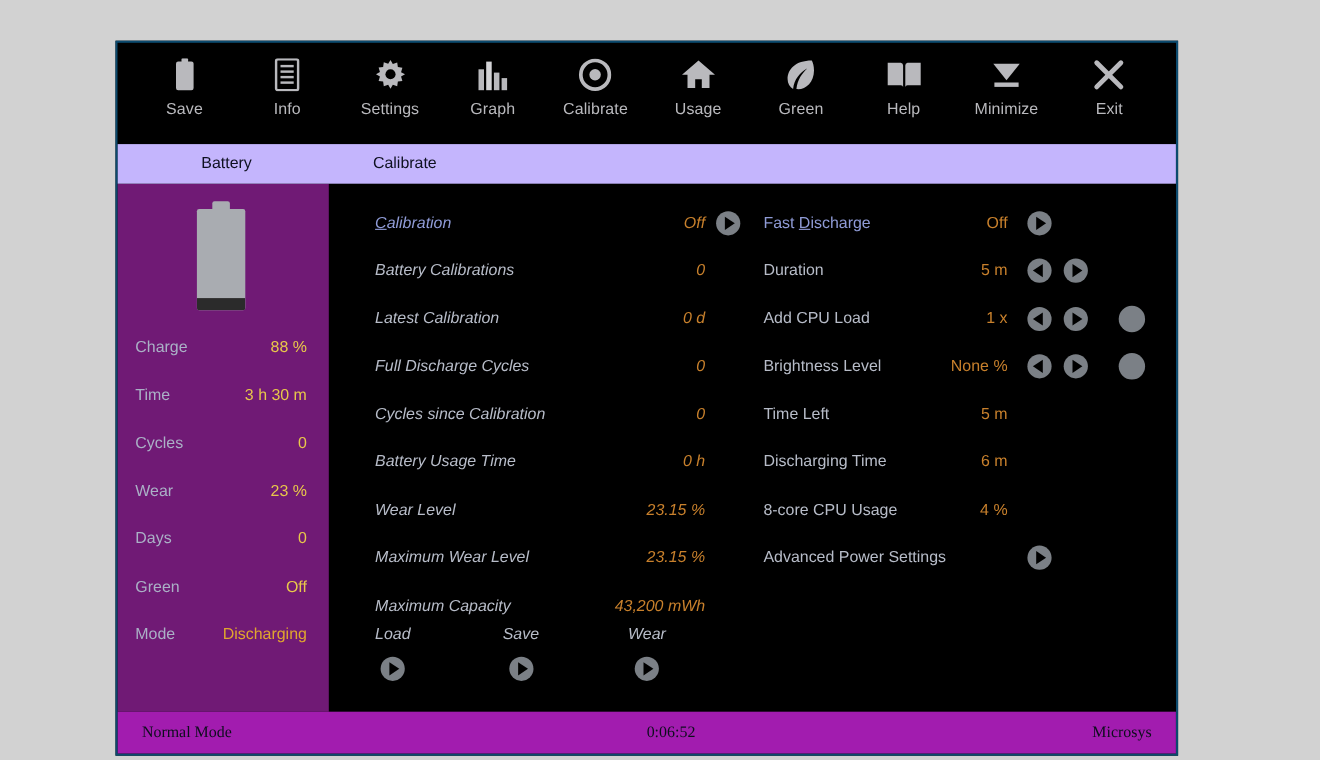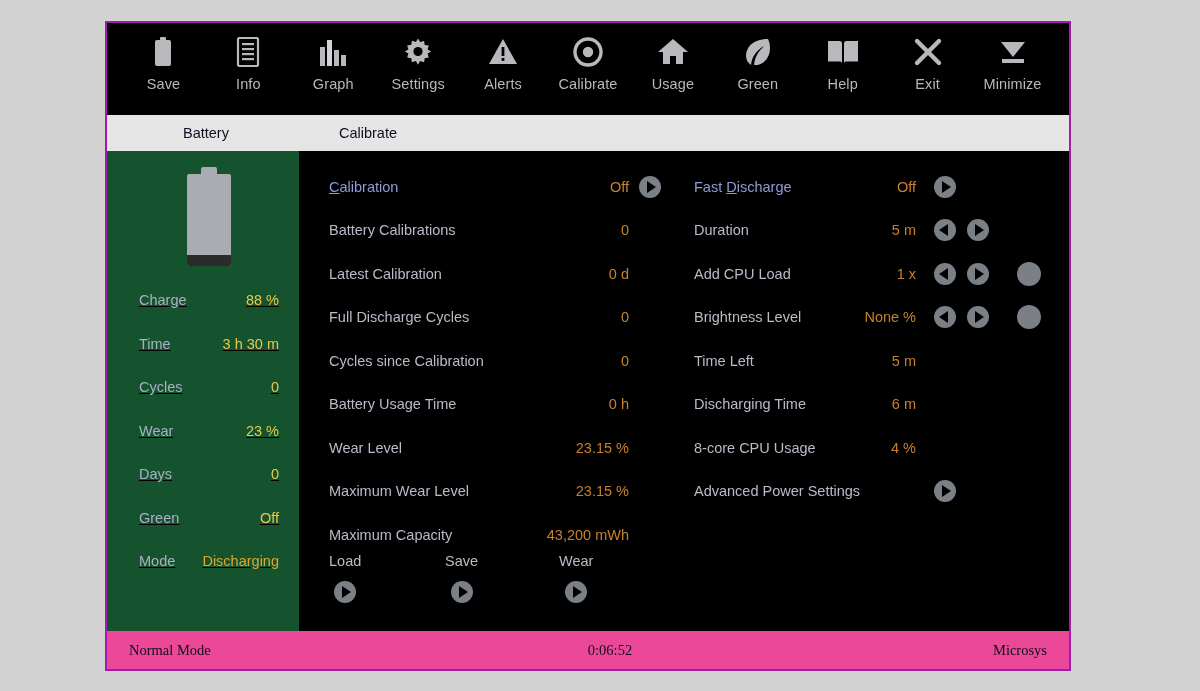--- a/index.html
+++ b/index.html
@@ -4,24 +4,24 @@
 <style>
   * { box-sizing: border-box; margin: 0; padding: 0; }
   html, body {
     width: 1200px; height: 691px;
     background: #d2d2d2;
     font-family: "Liberation Sans", sans-serif;
     overflow: hidden;
   }
   #app-window {
     position: absolute;
-    left: 105px; top: 21px;
+    left: 105px; top: 37px;
     width: 966px; height: 650px;
     background: #000;
-    border: 2px solid #a21caf;
+    border: 2px solid #0c4a6e;
     display: flex; flex-direction: column;
   }
 
   
   #toolbar {
     height: 92px;
     background: #000000;
     display: flex;
     align-items: flex-start;
     padding: 12px 14px 0 14px;
@@ -41,21 +41,21 @@
   .tool-ico svg { display: block; }
   .tool-lbl {
     font-size: 14.5px;
     color: #b9b9bd;
     letter-spacing: .1px;
   }
 
   
   #tabstrip {
     height: 36px;
-    background: #e5e5e5;
+    background: #c4b5fd;
     display: flex;
     align-items: center;
     flex: 0 0 auto;
     position: relative;
   }
   .tab {
     font-size: 14.5px;
     color: #0e1020;
     cursor: pointer;
     padding: 0 10px;
@@ -64,24 +64,24 @@
   }
   .tab.t-battery { position: absolute; left: 66px; }
   .tab.t-calibrate { position: absolute; left: 222px; }
 
   
   #body-row { flex: 1 1 auto; display: flex; min-height: 0; }
 
   
   #sidebar {
     width: 192px;
-    background: #14532d;
+    background: #701a75;
     flex: 0 0 192px;
-    padding: 14px 20px 0 32px;
-    display: flex; flex-direction: column; text-decoration: underline;
+    padding: 14px 20px 0 16px;
+    display: flex; flex-direction: column;
   }
   #batt-wrap { display: flex; justify-content: center; margin-top: 2px; }
   .batt {
     width: 44px; position: relative;
   }
   .batt-cap {
     width: 16px; height: 7px; background: #a9acb1;
     margin: 0 auto 0 auto; border-radius: 2px 2px 0 0;
   }
   .batt-body {
@@ -100,21 +100,21 @@
   .sb-val.amber { color: #e0a62e; }
 
   
   #main {
     flex: 1 1 auto; background: #000;
     display: flex;
     padding: 14px 0 0 0;
     min-width: 0;
   }
   .col { position: relative; }
-  .col-left  { width: 390px; flex: 0 0 390px; padding-left: 30px; }
+  .col-left  { width: 390px; flex: 0 0 390px; padding-left: 42px; font-style: italic; }
   .col-right { flex: 1 1 auto; padding-left: 5px; }
 
   .mrow {
     height: 43.5px;
     display: flex; align-items: center;
     position: relative;
   }
   .m-lbl { font-size: 14.5px; color: #b7bcc8; white-space: nowrap; }
   .m-lbl u { text-decoration: underline; }
   .m-lbl.link { color: #8f9bd6; }
@@ -153,21 +153,21 @@
   .act-row { height: 43.5px; display: flex; align-items: center; position: relative; }
   .act { position: absolute; display: flex; align-items: center; gap: 12px; flex-direction: column; }
   .act span { font-size: 14.5px; color: #b7bcc8; }
   .act .rbtn { position: static; }
   .act-load  { left: 0px; }
   .act-save  { left: 116px; }
   .act-reset { left: 230px; }
 
   
   #statusbar {
-    height: 38px; background: #ec4899;
+    height: 38px; background: #a21caf;
     flex: 0 0 auto;
     display: flex; align-items: center;
     position: relative;
     font-family: "Liberation Serif", serif;
   }
   #statusbar div { font-size: 14.5px; color: #0c0e1c; position: absolute; }
   .st-left  { left: 22px; }
   .st-mid   { left: 0; right: 0; text-align: center; padding-left: 44px; }
   .st-right { right: 22px; }
 </style>
@@ -196,50 +196,40 @@
             <rect x="6" y="11" width="12" height="2.2" fill="#b9b9bd"></rect>
             <rect x="6" y="16" width="12" height="2.2" fill="#b9b9bd"></rect>
             <rect x="6" y="21" width="12" height="2.2" fill="#b9b9bd"></rect>
           </svg>
       </span>
       <span class="tool-lbl">Info</span>
     </div>
 
     <div class="tool-btn">
       <span class="tool-ico">
+        <svg width="30" height="30" viewBox="0 0 30 30">
+            <path fill="#b9b9bd" d="M15 0l2.1 3.6 4-1.2 .6 4.1 4.1 .6-1.2 4L28.2 13l-3.6 2.1 1.2 4-4.1 .6-.6 4.1-4-1.2L15 26.2l-2.1-3.6-4 1.2-.6-4.1-4.1-.6 1.2-4L1.8 13l3.6-2.1-1.2-4 4.1-.6 .6-4.1 4 1.2z" transform="translate(0,1.5)"></path>
+            <circle cx="15" cy="14.5" r="4.6" fill="#000"></circle>
+          </svg>
+      </span>
+      <span class="tool-lbl">Settings</span>
+    </div>
+
+    <div class="tool-btn">
+      <span class="tool-ico">
         <svg width="28" height="30" viewBox="0 0 28 30">
             <rect x="1" y="10" width="5" height="19" fill="#b9b9bd"></rect>
             <rect x="8" y="3" width="5" height="26" fill="#d3d3d6"></rect>
             <rect x="15" y="13" width="5" height="16" fill="#b9b9bd"></rect>
             <rect x="22" y="18" width="5" height="11" fill="#b9b9bd"></rect>
           </svg>
       </span>
       <span class="tool-lbl">Graph</span>
     </div>
 
-    <div class="tool-btn">
-      <span class="tool-ico">
-        <svg width="30" height="30" viewBox="0 0 30 30">
-            <path fill="#b9b9bd" d="M15 0l2.1 3.6 4-1.2 .6 4.1 4.1 .6-1.2 4L28.2 13l-3.6 2.1 1.2 4-4.1 .6-.6 4.1-4-1.2L15 26.2l-2.1-3.6-4 1.2-.6-4.1-4.1-.6 1.2-4L1.8 13l3.6-2.1-1.2-4 4.1-.6 .6-4.1 4 1.2z" transform="translate(0,1.5)"></path>
-            <circle cx="15" cy="14.5" r="4.6" fill="#000"></circle>
-          </svg>
-      </span>
-      <span class="tool-lbl">Settings</span>
-    </div>
-
-    <div class="tool-btn">
-      <span class="tool-ico">
-        <svg width="30" height="28" viewBox="0 0 30 28">
-            <path fill="#b9b9bd" d="M15 1 L29 26 L1 26 Z"></path>
-            <rect x="13.6" y="9" width="2.8" height="9" fill="#000"></rect>
-            <rect x="13.6" y="20" width="2.8" height="2.8" fill="#000"></rect>
-          </svg>
-      </span>
-      <span class="tool-lbl">Alerts</span>
-    </div>
 
     <div class="tool-btn">
       <span class="tool-ico">
         <svg width="30" height="30" viewBox="0 0 30 30">
             <circle cx="15" cy="15" r="13" fill="none" stroke="#b9b9bd" stroke-width="3.4"></circle>
             <circle cx="15" cy="15" r="5.2" fill="#b9b9bd"></circle>
           </svg>
       </span>
       <span class="tool-lbl">Calibrate</span>
     </div>
@@ -263,42 +253,42 @@
     </div>
 
     <div class="tool-btn">
       <span class="tool-ico">
         <svg width="32" height="26" viewBox="0 0 32 26">
             <path fill="#b9b9bd" d="M1 2 h12 a2.5 2.5 0 0 1 2 2.5 V24 a2 2 0 0 0 -2 -1.6 H1 Z"></path>
             <path fill="#b9b9bd" d="M31 2 H19 a2.5 2.5 0 0 0 -2 2.5 V24 a2 2 0 0 1 2 -1.6 H31 Z"></path>
           </svg>
       </span>
       <span class="tool-lbl">Help</span>
+    </div>
+
+    <div class="tool-btn">
+      <span class="tool-ico">
+        <svg width="30" height="28" viewBox="0 0 30 28">
+            <path fill="#b9b9bd" d="M3 4 L27 4 L15 19 Z"></path>
+            <rect x="4" y="21" width="22" height="4" fill="#b9b9bd"></rect>
+          </svg>
+      </span>
+      <span class="tool-lbl">Minimize</span>
     </div>
 
     <div class="tool-btn">
       <span class="tool-ico">
         <svg width="30" height="30" viewBox="0 0 30 30">
             <g stroke="#b9b9bd" stroke-width="4.4" stroke-linecap="round">
               <line x1="4" y1="4" x2="26" y2="26"></line>
               <line x1="26" y1="4" x2="4" y2="26"></line>
             </g>
           </svg>
       </span>
       <span class="tool-lbl">Exit</span>
-    </div>
-
-    <div class="tool-btn">
-      <span class="tool-ico">
-        <svg width="30" height="28" viewBox="0 0 30 28">
-            <path fill="#b9b9bd" d="M3 4 L27 4 L15 19 Z"></path>
-            <rect x="4" y="21" width="22" height="4" fill="#b9b9bd"></rect>
-          </svg>
-      </span>
-      <span class="tool-lbl">Minimize</span>
     </div>
   </div>
 
   <div id="tabstrip">
     <div class="tab t-battery">Battery</div>
     <div class="tab t-calibrate">Calibrate</div>
   </div>
 
   <div id="body-row">
 

